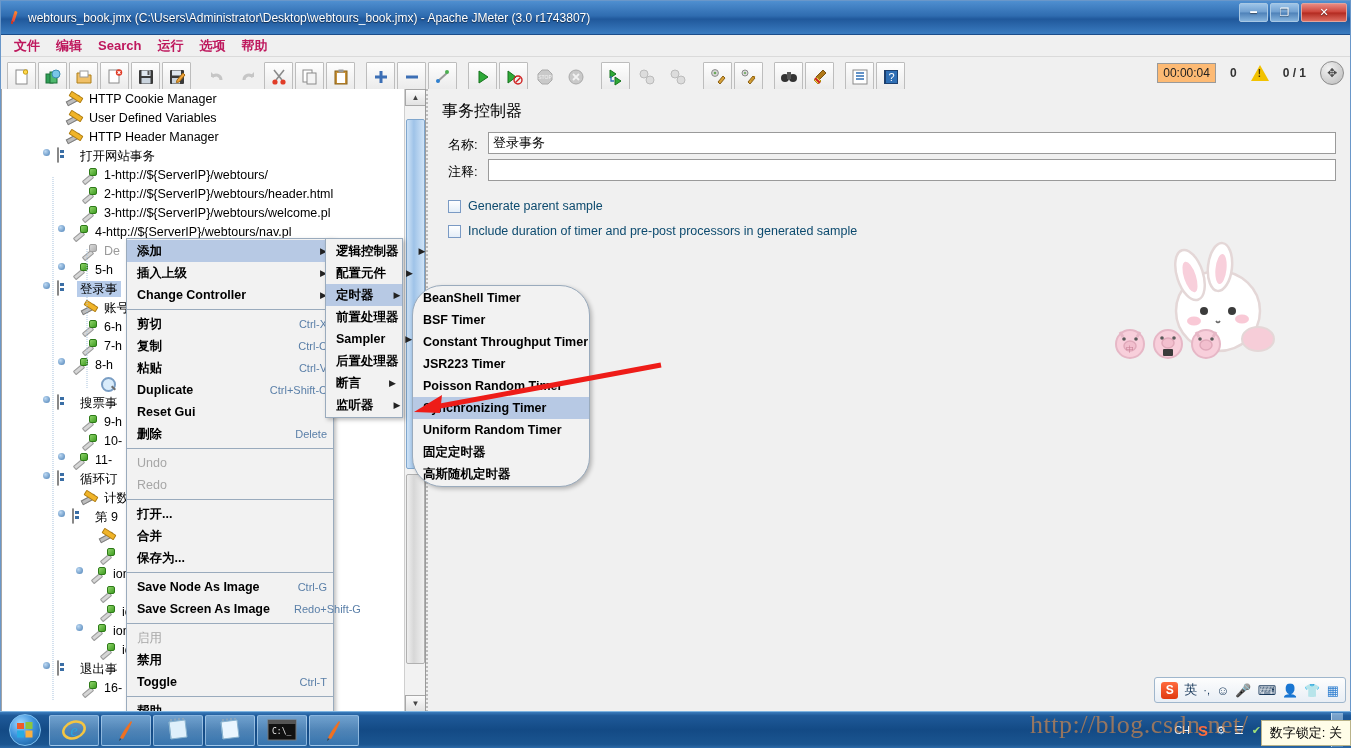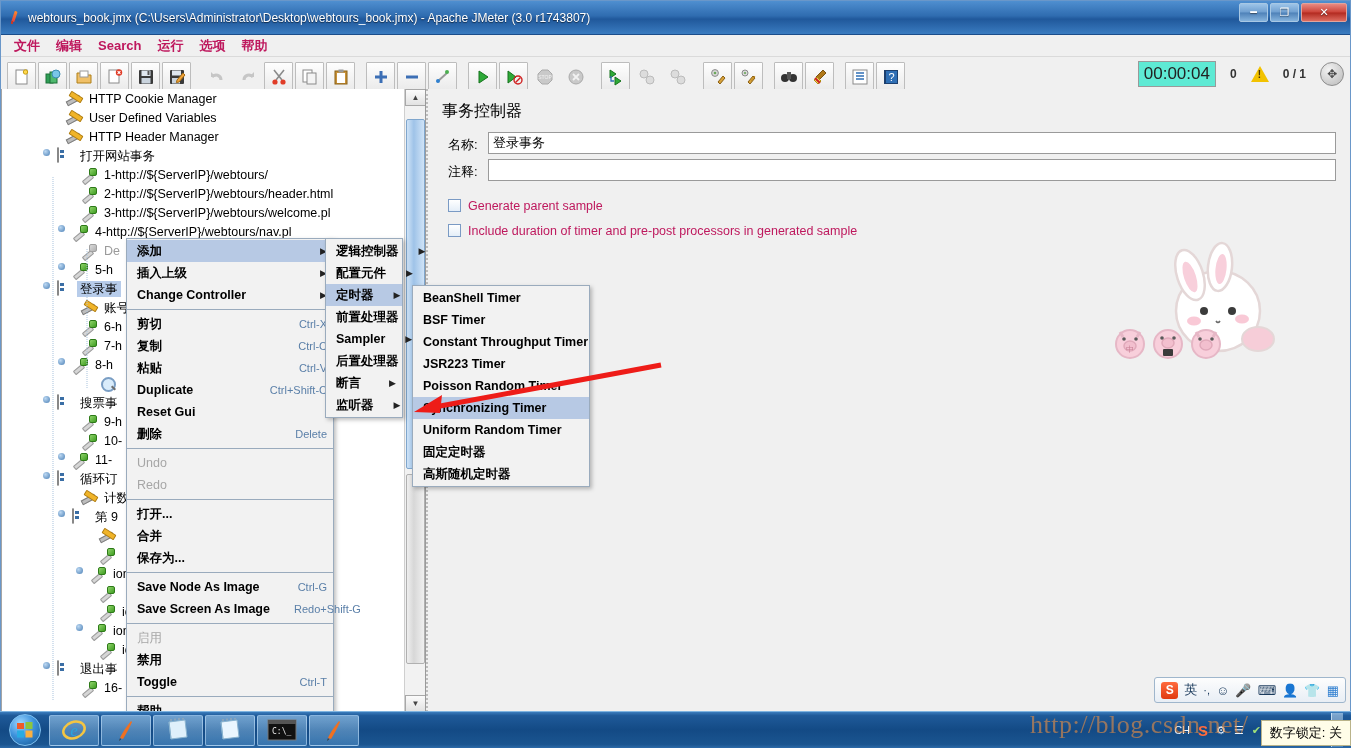--- a/index.html
+++ b/index.html
@@ -101,22 +101,22 @@
   .tbtn.flat { border-color: transparent; background: transparent; }
   .tbsep { width: 9px; }
   .tbtn svg { display: block; }
 
   #status-area {
     position: absolute; right: 6px; top: 4px;
     display: flex; align-items: center; gap: 14px;
     font-size: 12px; font-weight: bold; color: #333;
   }
   #timer-box {
-    border: 1px solid #9a9a9a; background: #5eead4;
-    padding: 2px 5px; font-size: 17px; color: #222; font-weight: normal;
+    border: 1px solid #9a9a9a; background: #fdba74;
+    padding: 2px 5px; font-size: 12px; color: #222; font-weight: normal;
     font-family: "Liberation Sans", sans-serif;
     margin-left: 16px;
   }
   .warn-tri {
     width: 0; height: 0;
     border-left: 9px solid transparent; border-right: 9px solid transparent;
     border-bottom: 16px solid #f2c200;
     position: relative;
   }
   .warn-tri::after {
@@ -270,22 +270,22 @@
     font-size: 13px; padding: 4px 4px 4px 6px; color: #000;
     width: 46px; flex: 0 0 46px;
     display:flex; align-items:center;
   }
   .field-input {
     flex: 1; border: 1px solid #9a9a9a; background: #fff;
     font-size: 13px; padding: 3px 4px; color: #000;
     height: 22px; display: flex; align-items: center;
   }
   .chk-row {
-    display: flex; align-items: flex-start; margin: 14px 0 0 20px;
-    font-size: 12.5px; color: #be185d;
+    display: flex; align-items: center; margin: 14px 0 0 20px;
+    font-size: 12.5px; color: #0c4a6e;
   }
   .chk-row.second { margin-top: 11px; }
   .chkbox {
     width: 13px; height: 13px; border: 1px solid #7a9ac4;
     background: linear-gradient(to bottom,#ffffff,#e4eef8);
     margin-right: 7px; flex: 0 0 13px;
   }
   #bunny {
     position: absolute; right: 62px; top: 150px;
     width: 180px; height: 140px;
@@ -313,21 +313,21 @@
     color: #5a7fa8; font-size: 11px; font-weight: normal;
   }
   .menu .arrow {
     margin-left: auto; padding-left: 20px;
     font-size: 9px; color: #222;
   }
   .menu .sep { height: 1px; background: #9aabbd; margin: 3px 0; }
 
   #menu1 { left: 125px; top: 237px; width: 208px; }
   #menu2 { left: 324px; top: 237px; width: 78px; text-align: center; }
-  #menu3 { left: 411px; top: 284px; width: 178px; }
+  #menu3 { left: 411px; top: 284px; width: 178px; border-radius: 30px; }
 
   
   #red-arrow { position: absolute; z-index: 70; left: 395px; top: 360px; }
 
   
   #taskbar {
     position: absolute; left: 0; bottom: 0; width: 1351px; height: 37px;
     background: linear-gradient(to bottom,#3b7cbd 0%,#1f5a99 10%,#134a85 50%,#1b5590 90%,#2d6aa8 100%);
     border-top: 1px solid #7fb4e0;
     display: flex; align-items: center;

